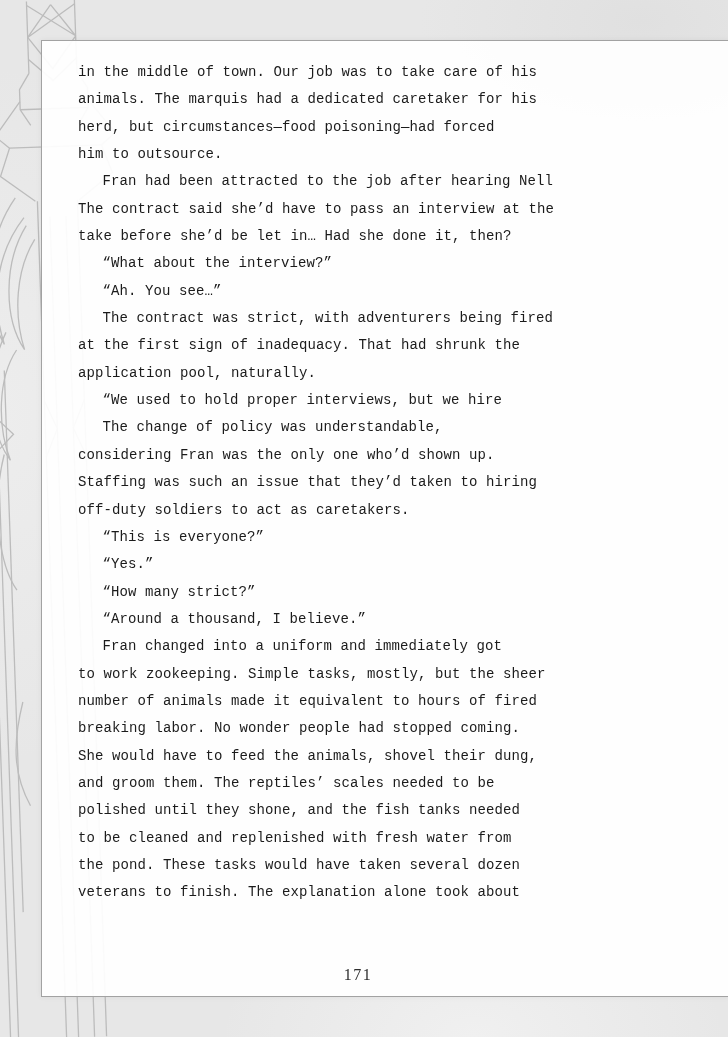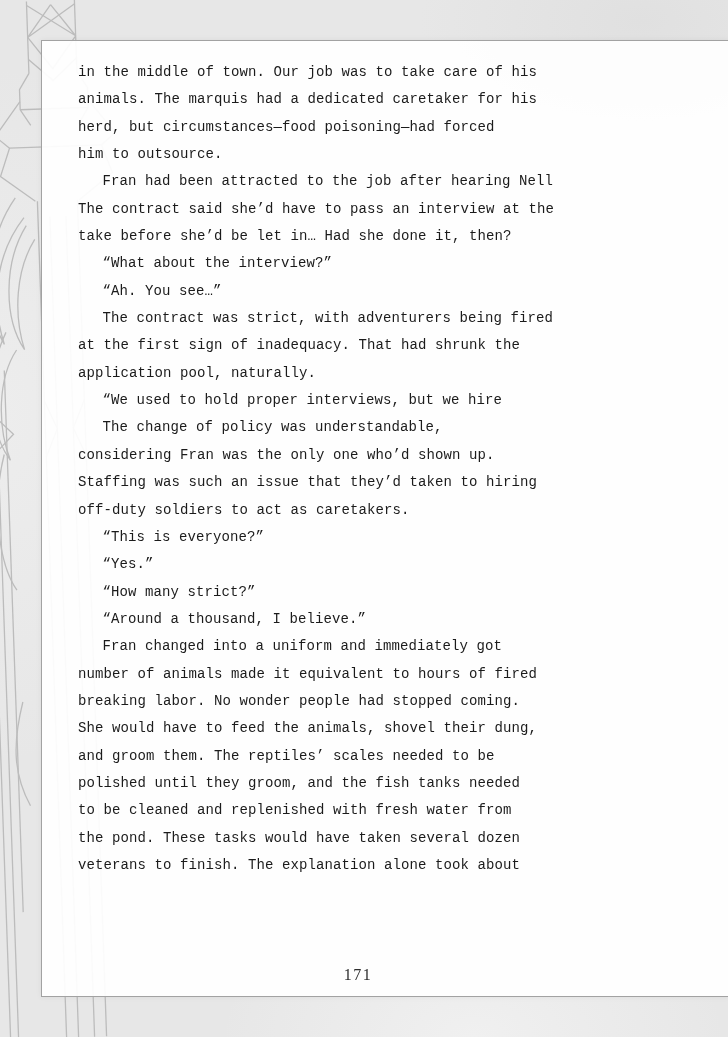--- a/index.html
+++ b/index.html
@@ -118,25 +118,26 @@
         <div class="line indent">“We used to hold proper interviews, but we hire</div>
         <div class="line indent">The change of policy was understandable,</div>
         <div class="line">considering Fran was the only one who’d shown up.</div>
         <div class="line">Staffing was such an issue that they’d taken to hiring</div>
         <div class="line">off-duty soldiers to act as caretakers.</div>
         <div class="line indent">“This is everyone?”</div>
         <div class="line indent">“Yes.”</div>
         <div class="line indent">“How many strict?”</div>
         <div class="line indent">“Around a thousand, I believe.”</div>
         <div class="line indent">Fran changed into a uniform and immediately got</div>
+        <div class="line">to work zookeeping. Simple tasks, mostly, but the sheer</div>
         <div class="line">number of animals made it equivalent to hours of fired</div>
         <div class="line">breaking labor. No wonder people had stopped coming.</div>
         <div class="line">She would have to feed the animals, shovel their dung,</div>
         <div class="line">and groom them. The reptiles’ scales needed to be</div>
-        <div class="line">polished until they groom, and the fish tanks needed</div>
+        <div class="line">polished until they shone, and the fish tanks needed</div>
         <div class="line">to be cleaned and replenished with fresh water from</div>
         <div class="line">the pond. These tasks would have taken several dozen</div>
         <div class="line">veterans to finish. The explanation alone took about</div>
       </div>
     <div class="page-number">171</div>
   </div>
 
 </div>
 
 </body></html>

